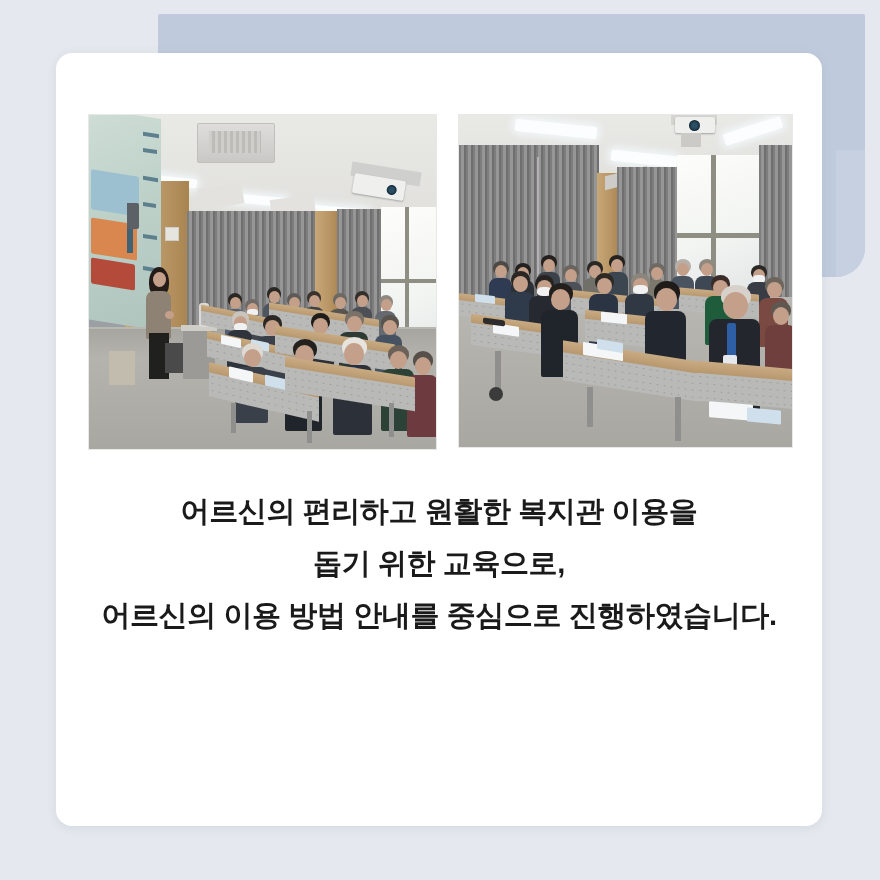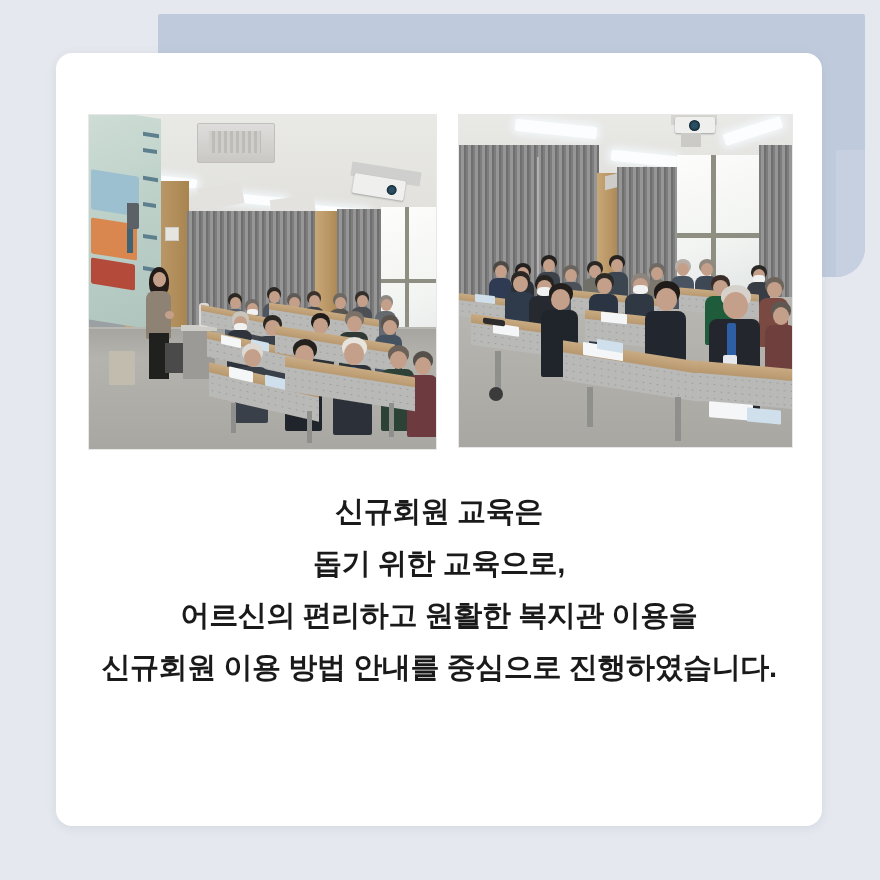--- a/index.html
+++ b/index.html
@@ -525,20 +525,19 @@
         <div class="layer paper-blue" style="left:288px;top:294px;width:34px;height:14px;transform:skewY(5deg);"></div>
         <div class="layer desk-leg" style="left:128px;top:272px;width:6px;height:40px;"></div>
         <div class="layer desk-leg" style="left:216px;top:282px;width:6px;height:44px;"></div>
         <div class="layer desk-leg" style="left:36px;top:236px;width:6px;height:38px;"></div>
         <div class="layer" style="left:30px;top:272px;width:14px;height:14px;background:#3b3b3b;border-radius:50%;"></div>
       </div>
 
     </div>
 
     <div class="caption">
-      <span class="line">신규회원 교육은</span>
+      <span class="line">어르신의 편리하고 원활한 복지관 이용을</span>
       <span class="line">돕기 위한 교육으로,</span>
-      <span class="line">어르신의 편리하고 원활한 복지관 이용을</span>
-      <span class="line">신규회원 이용 방법 안내를 중심으로 진행하였습니다.</span>
+      <span class="line">어르신의 이용 방법 안내를 중심으로 진행하였습니다.</span>
     </div>
 
   </div>
 </div>
 
 </body></html>

